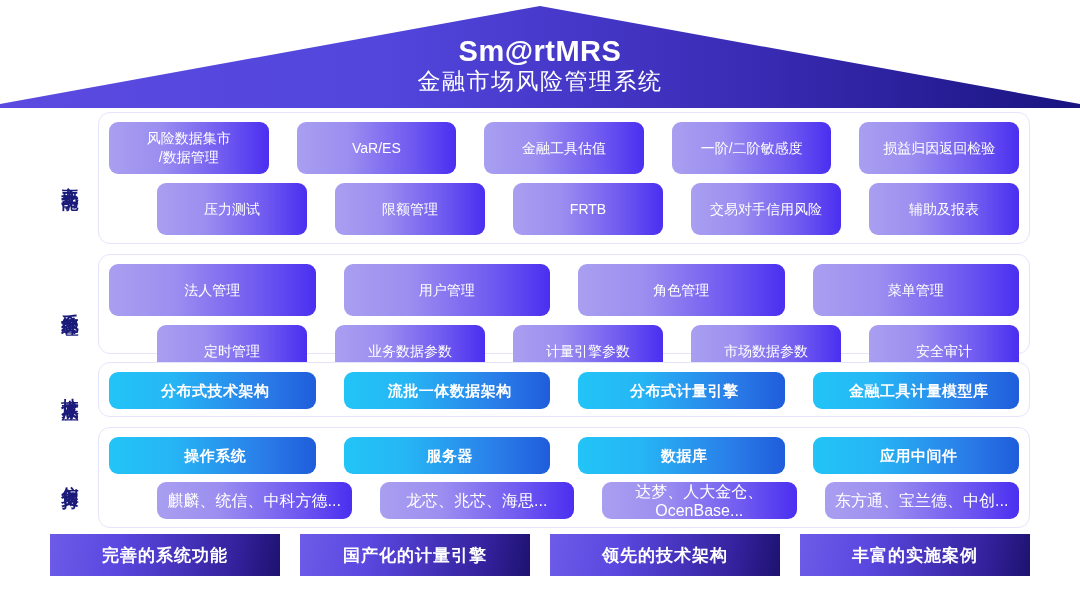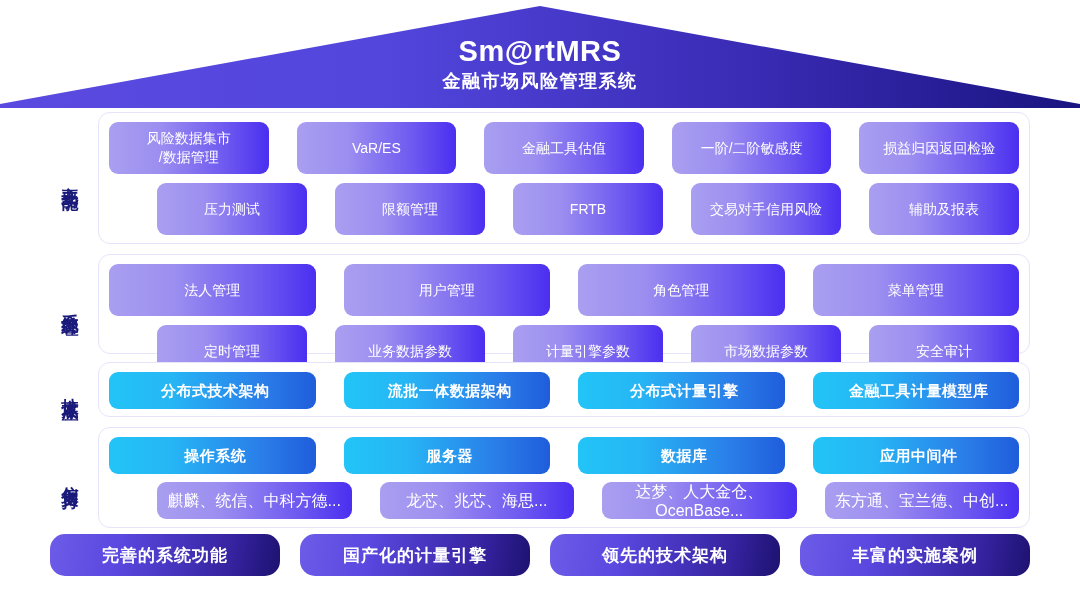--- a/index.html
+++ b/index.html
@@ -35,22 +35,22 @@
     color: #ffffff;
     pointer-events: none;
   }
   #roof-text .line1 {
     font-size: 29px;
     font-weight: bold;
     letter-spacing: 0.5px;
     line-height: 30px;
   }
   #roof-text .line2 {
-    font-size: 18px;
-    font-weight: bold;
+    font-size: 23px;
+    font-weight: normal;
     letter-spacing: 1.5px;
     line-height: 30px;
   }
 
   
   .side-label {
     position: absolute;
     left: 46px;
     width: 48px;
     color: #1a1a7a;
@@ -144,21 +144,21 @@
     position: absolute;
     left: 50px;
     top: 534px;
     width: 980px;
     display: flex;
     gap: 20px;
   }
   .hl-btn {
     flex: 1 1 0;
     height: 42px;
-    border-radius: 15px;
+    border-radius: 0;
     display: flex;
     align-items: center;
     justify-content: center;
     color: #ffffff;
     font-size: 17px;
     font-weight: bold;
     letter-spacing: 1px;
     background: linear-gradient(100deg, #6d5be8 0%, #5a48e0 30%, #33219c 80%, #1d1270 100%);
   }
 </style>

